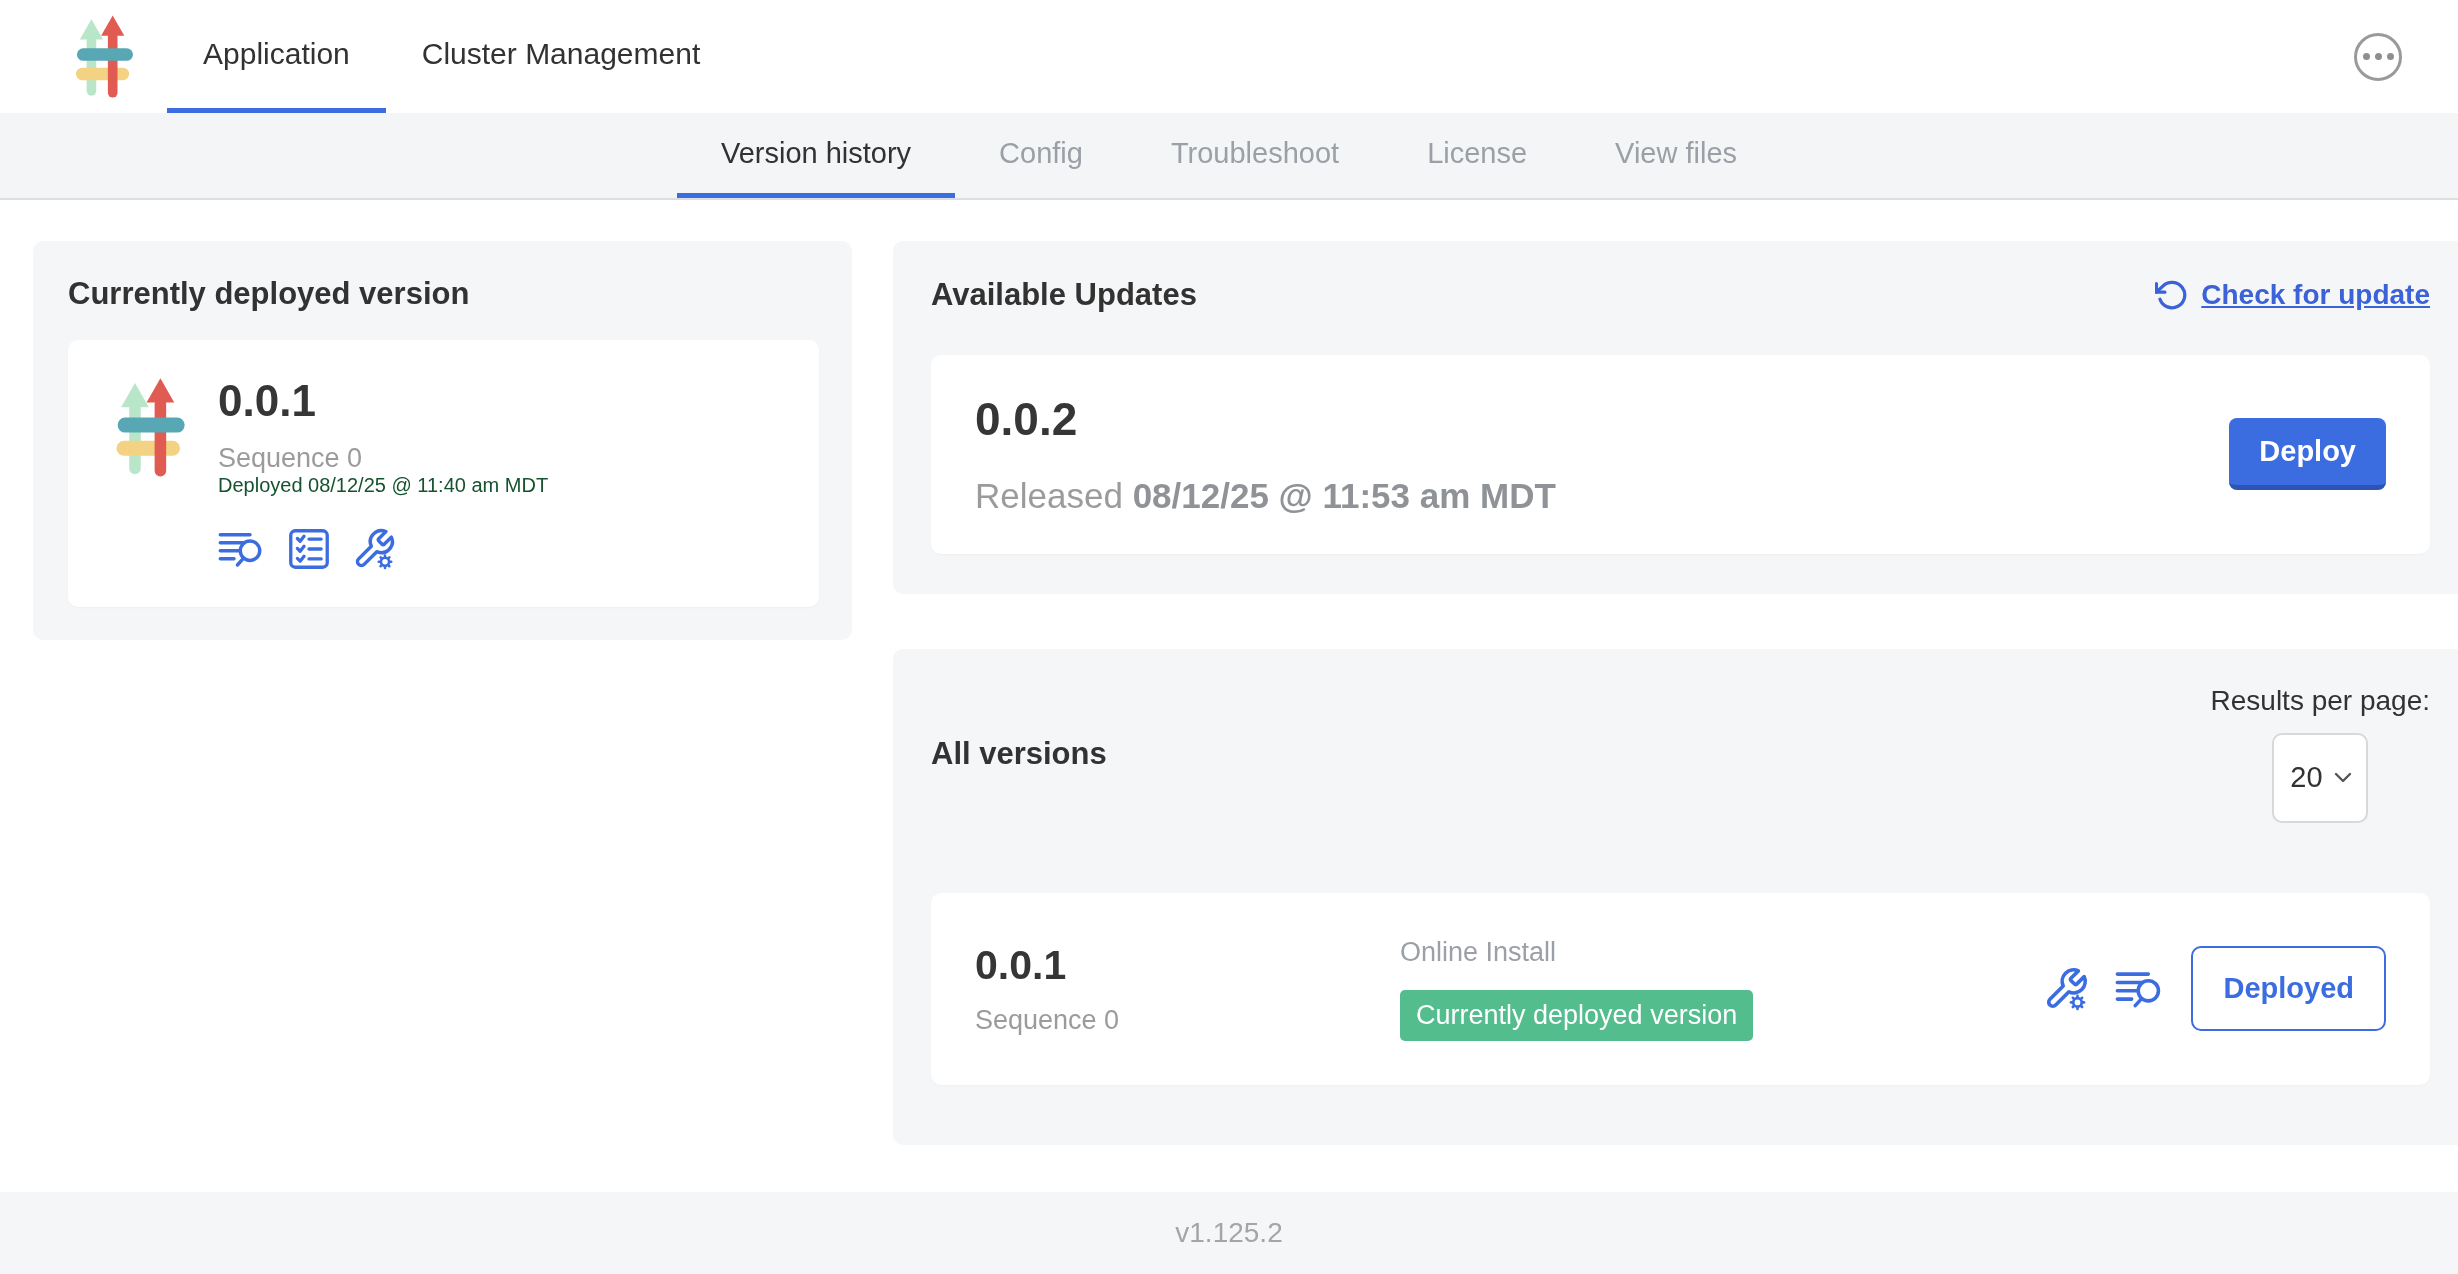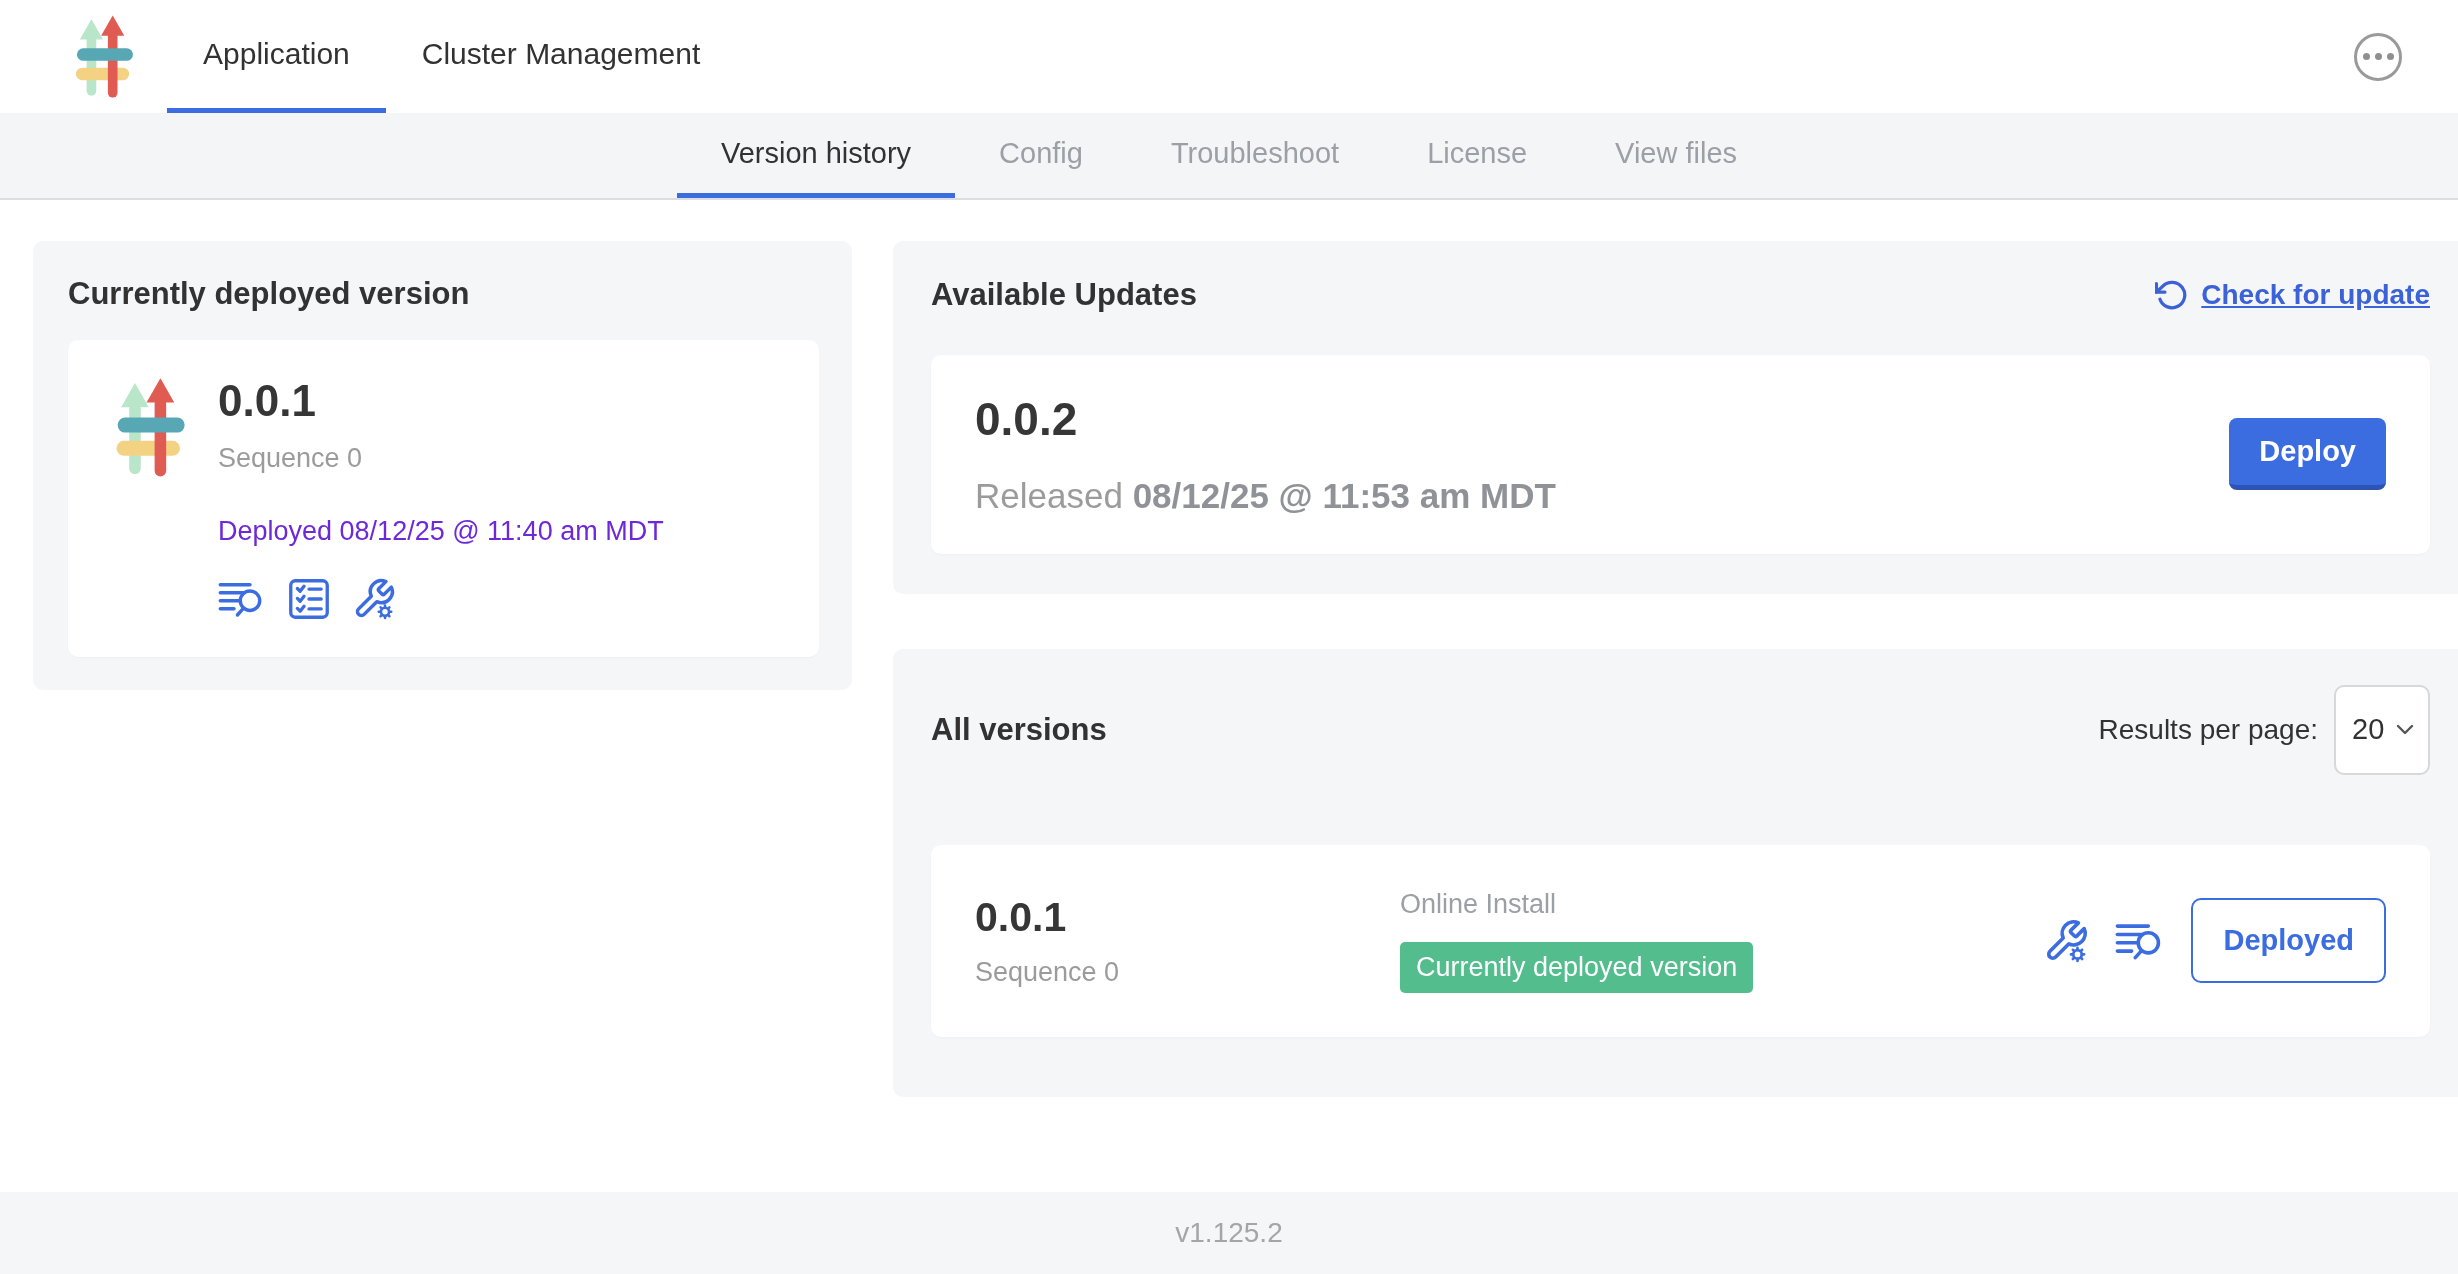--- a/index.html
+++ b/index.html
@@ -41,39 +41,39 @@
   .main { flex:1 1 auto; background:#ffffff; display:flex; align-items:flex-start; padding:41px 0 0 33px; }
   .panel { background:#f5f6f8; border-radius:10px; }
   .inner-card { background:#ffffff; border-radius:10px; box-shadow:0 1px 2px rgba(0,0,0,0.03); }
   .card-title { font-size:31px; font-weight:bold; color:#323232; }
   
   .deployed-panel { width:819px; flex:0 0 auto; padding:35px 33px 33px 35px; }
   .deployed-card { margin-top:28px; padding:36px; display:flex; align-items:flex-start; }
   .deployed-card .logo-big { flex:0 0 auto; margin-right:22px; }
   .version-big { font-size:44px; font-weight:bold; color:#363636; line-height:1.15; }
   .seq-text { font-size:27px; color:#9b9b9b; margin-top:16px; }
-  .deployed-date { font-size:27px; color:#6d28d9; margin-top:42px; }
+  .deployed-date { font-size:20px; color:#14532d; }
   .icon-row { display:flex; align-items:center; gap:22px; margin-top:30px; }
   .icon-btn { cursor:pointer; display:flex; align-items:center; }
   
   .right-col { flex:1 1 auto; margin-left:41px; margin-right:-12px; display:flex; flex-direction:column; }
   .updates-panel { padding:36px 40px 40px 38px; }
   .panel-head { display:flex; align-items:center; justify-content:space-between; }
   .check-link { display:flex; align-items:center; gap:12px; cursor:pointer; }
   .check-link span { font-size:28px; font-weight:600; color:#3b62d6; text-decoration:underline; }
   .update-card { margin-top:42px; padding:38px 44px; display:flex; align-items:center; justify-content:space-between; }
   .released-line { font-size:35px; color:#9b9b9b; margin-top:30px; }
   .released-line b { color:#8f9398; }
   .deploy-btn {
     background:#3b6ce0; border:none; border-bottom:5px solid #2d53b5; border-radius:8px;
     color:#ffffff; font-size:29px; font-weight:bold; padding:17px 30px; cursor:pointer;
     font-family:inherit;
   }
   .allversions-panel { margin-top:55px; padding:36px 40px 60px 38px; }
-  .rpp-group { display:flex; align-items:center; gap:16px; }
+  .rpp-group { display:flex; align-items:center; gap:16px;flex-direction:column; }
   .rpp-label { font-size:28px; color:#323232; }
   .rpp-select {
     background:#ffffff; border:2px solid #d6d8dc; border-radius:10px; cursor:pointer;
     width:96px; height:90px; display:flex; align-items:center; justify-content:space-between;
     padding:0 14px 0 16px; font-size:29px; color:#323232;
   }
   .version-row { margin-top:70px; padding:44px; display:flex; align-items:center; }
   .vr-left { width:425px; flex:0 0 auto; }
   .vr-left .version-big { font-size:41px; }
   .vr-mid { flex:1 1 auto; }

